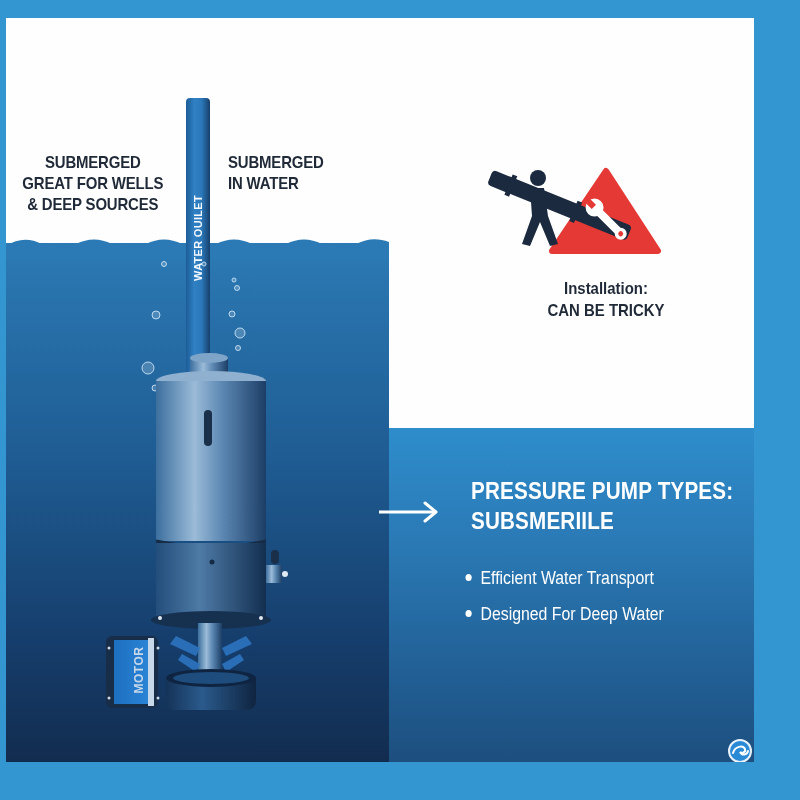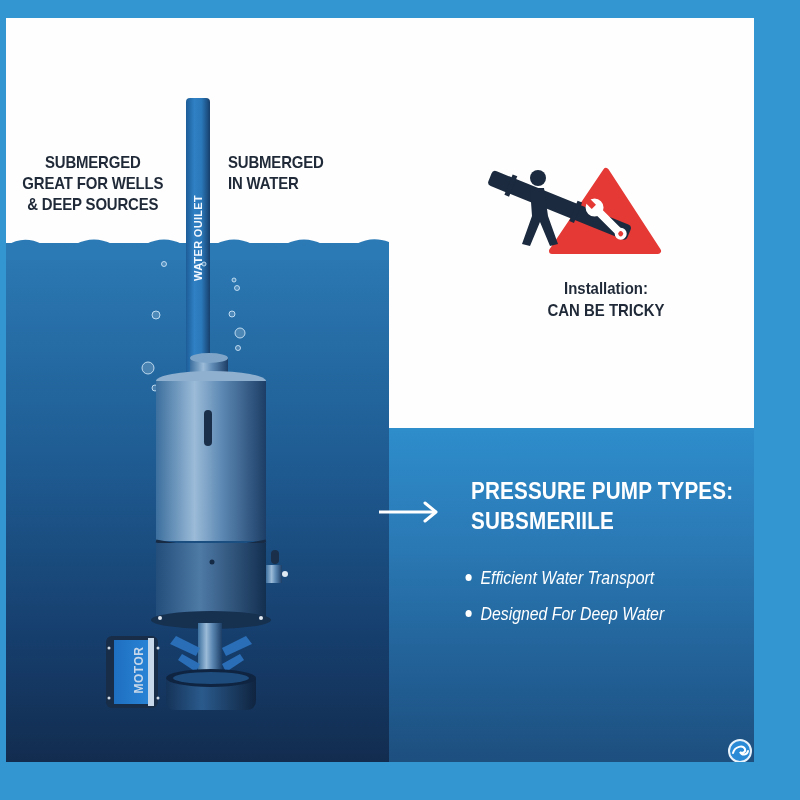--- a/index.html
+++ b/index.html
@@ -44,21 +44,21 @@
     .warning-text {
       position: absolute; left: 500px; top: 260px; width: 200px; text-align: center;
       color: #1f2937; font-weight: bold; font-size: 17px; line-height: 22px;
       transform: scaleX(0.88);
     }
     .panel-title {
       position: absolute; left: 465px; top: 458px; color: #ffffff; font-weight: bold;
       font-size: 24px; line-height: 30px; letter-spacing: 0.2px;
       transform: scaleX(0.86); transform-origin: left top; white-space: nowrap;
     }
-    .bullets { position: absolute; left: 456px; top: 542px; list-style: none; margin: 0; padding: 0; font-style: italic; }
+    .bullets { position: absolute; left: 456px; top: 542px; list-style: none; margin: 0; padding: 0; }
     .bullets li {
       color: #ffffff; font-size: 18px; line-height: 36px; white-space: nowrap;
       transform: scaleX(0.88); transform-origin: left center;
     }
     .bullets li .dot { display: inline-block; width: 7px; height: 7px; background: #fff; border-radius: 50%; margin: 0 10px 3px 4px; vertical-align: middle; }
     .arrow { position: absolute; left: 373px; top: 483px; width: 62px; height: 22px; }
     .brand { position: absolute; left: 686px; top: 720px; width: 96px; text-align: center; }
     .motor-label {
       position: absolute; left: 133px; top: 652px; transform: translate(-50%, -50%) rotate(-90deg);
       color: #c8d8ea; font-weight: bold; font-size: 12px; letter-spacing: 0.5px; white-space: nowrap;

